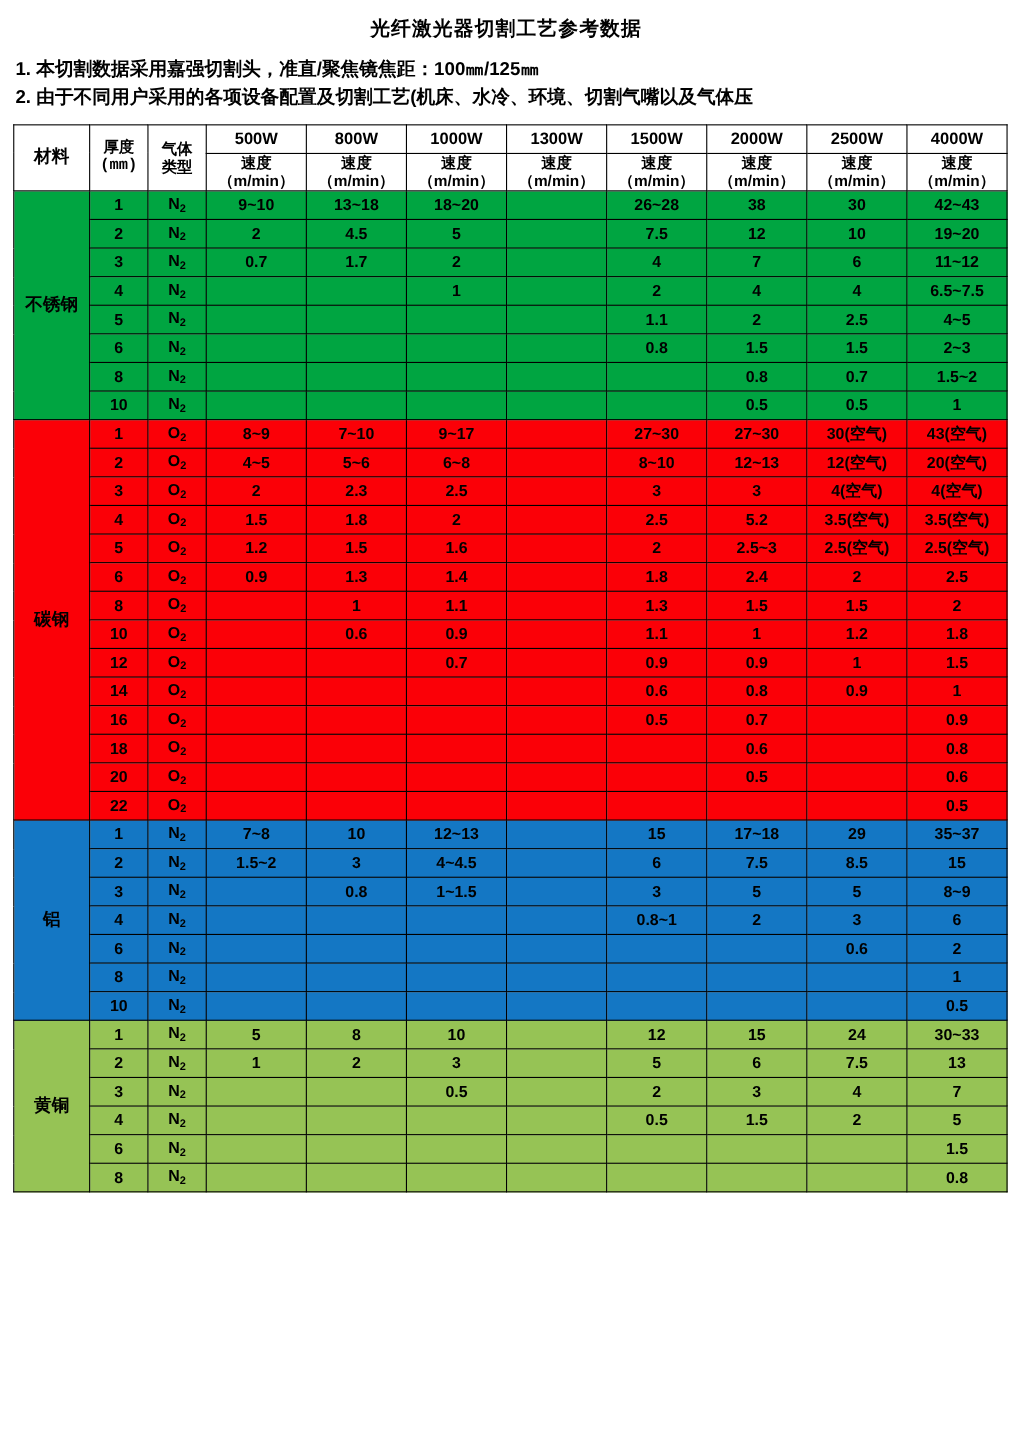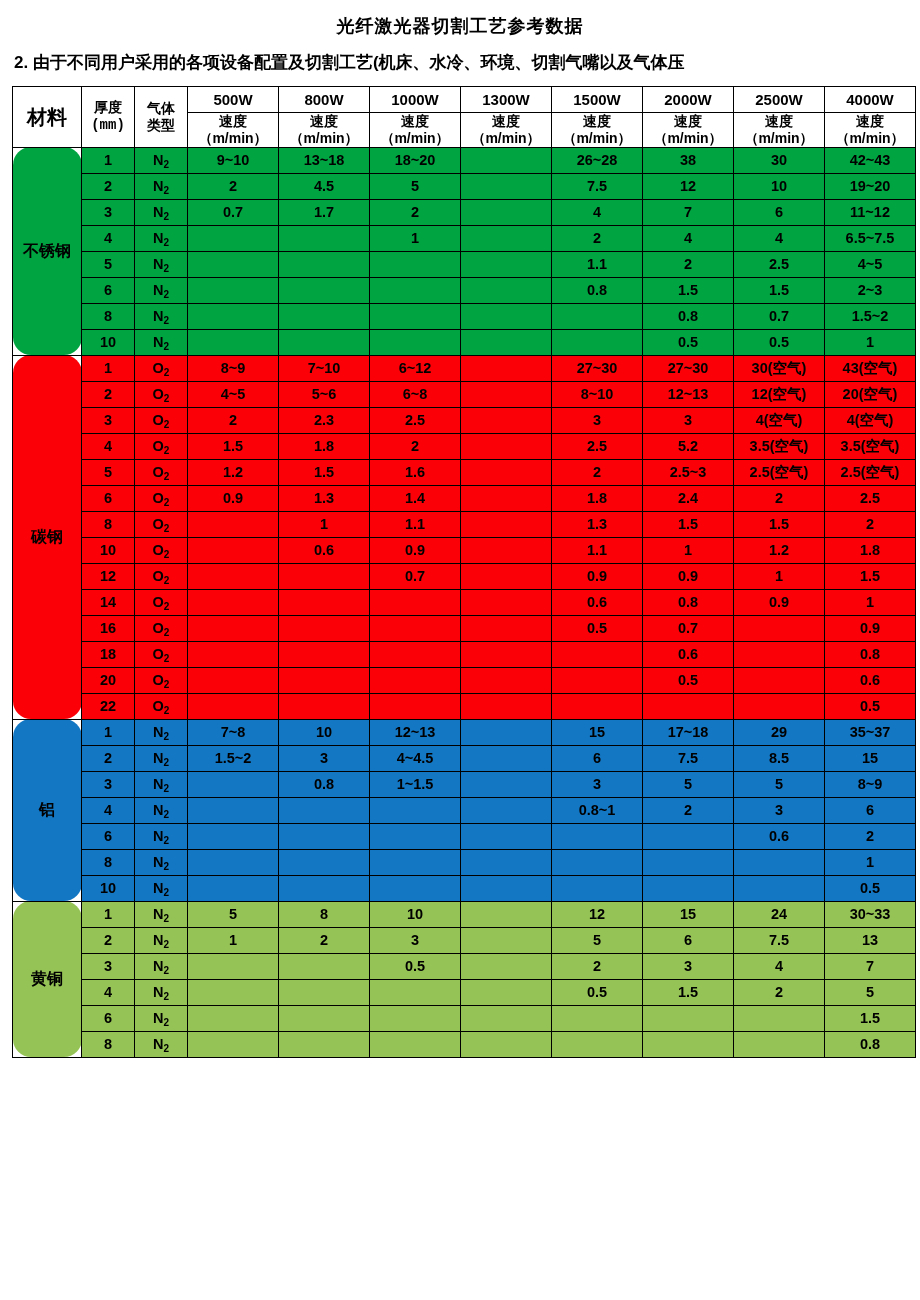--- a/index.html
+++ b/index.html
@@ -69,28 +69,27 @@
   .pw-head {
     font-size: 15px;
     font-weight: bold;
   }
   .sub-head {
     font-size: 14px;
     font-weight: bold;
     line-height: 1.2;
   }
   .mat-head {
-    font-size: 20px;
+    font-size: 16px;
     font-weight: bold;
     margin-left: 44px;
   }
   td.mat-cell {
     font-size: 16px;
     font-weight: bold;
-    border-radius: 18px;
   }
   td.val, td.thk, td.gas {
     font-size: 14.5px;
     font-weight: bold;
   }
   sub {
     font-size: 10px;
     vertical-align: -0.25em;
   }
   
@@ -100,20 +99,21 @@
   .g-brass td { background: #96c355; }
 </style>
 </head>
 <body>
 
 <div class="page">
 
   <div class="doc-title">光纤激光器切割工艺参考数据</div>
 
   <div class="notes">
+    <span class="note-line">1. 本切割数据采用嘉强切割头，准直/聚焦镜焦距：100㎜/125㎜</span>
     <span class="note-line">2. 由于不同用户采用的各项设备配置及切割工艺(机床、水冷、环境、切割气嘴以及气体压</span>
   </div>
 
   <table class="cut-table">
     <thead>
       <tr>
         <th class="col-mat mat-head" rowspan="2">材料</th>
         <th class="col-thk sub-head" rowspan="2">厚度<br>(mm)</th>
         <th class="col-gas sub-head" rowspan="2">气体<br>类型</th>
         <th class="col-pw pw-head">500W</th>
@@ -233,21 +233,21 @@
           <td class="val">0.5</td>
           <td class="val">0.5</td>
           <td class="val">1</td>
         </tr>
         <tr class="g-carbon">
           <td class="mat-cell" rowspan="14">碳钢</td>
           <td class="thk">1</td>
           <td class="gas">O<sub>2</sub></td>
           <td class="val">8~9</td>
           <td class="val">7~10</td>
-          <td class="val">6~12</td>
+          <td class="val">9~17</td>
           <td class="val"></td>
           <td class="val">27~30</td>
           <td class="val">27~30</td>
           <td class="val">30(空气)</td>
           <td class="val">43(空气)</td>
         </tr>
         <tr class="g-carbon">
           <td class="thk">2</td>
           <td class="gas">O<sub>2</sub></td>
           <td class="val">4~5</td>

